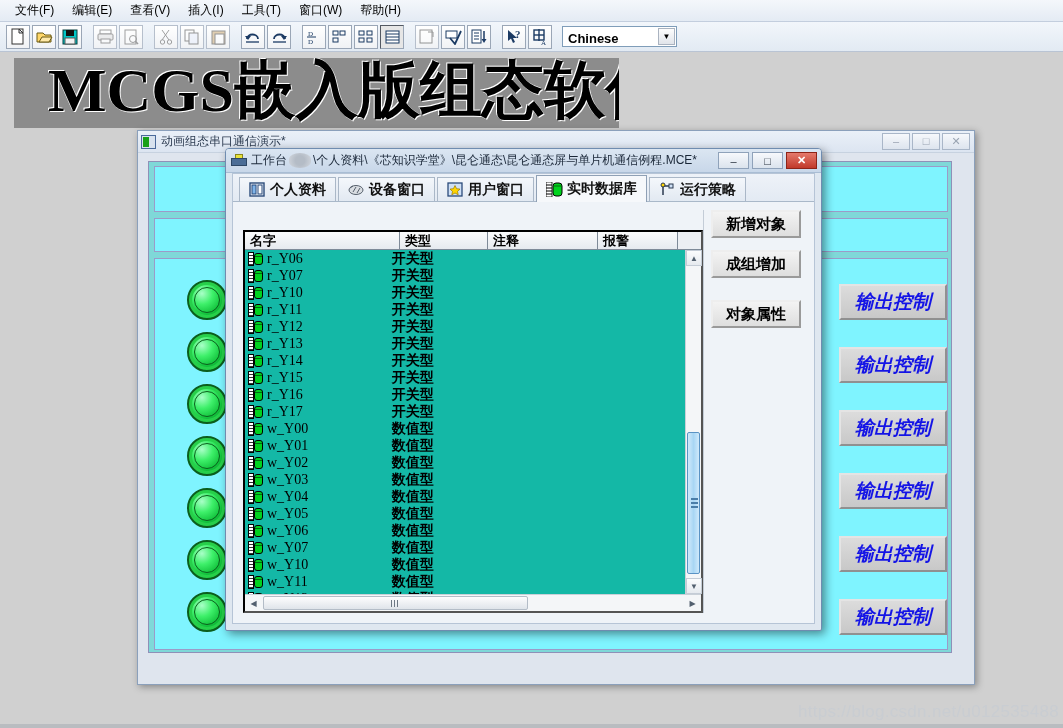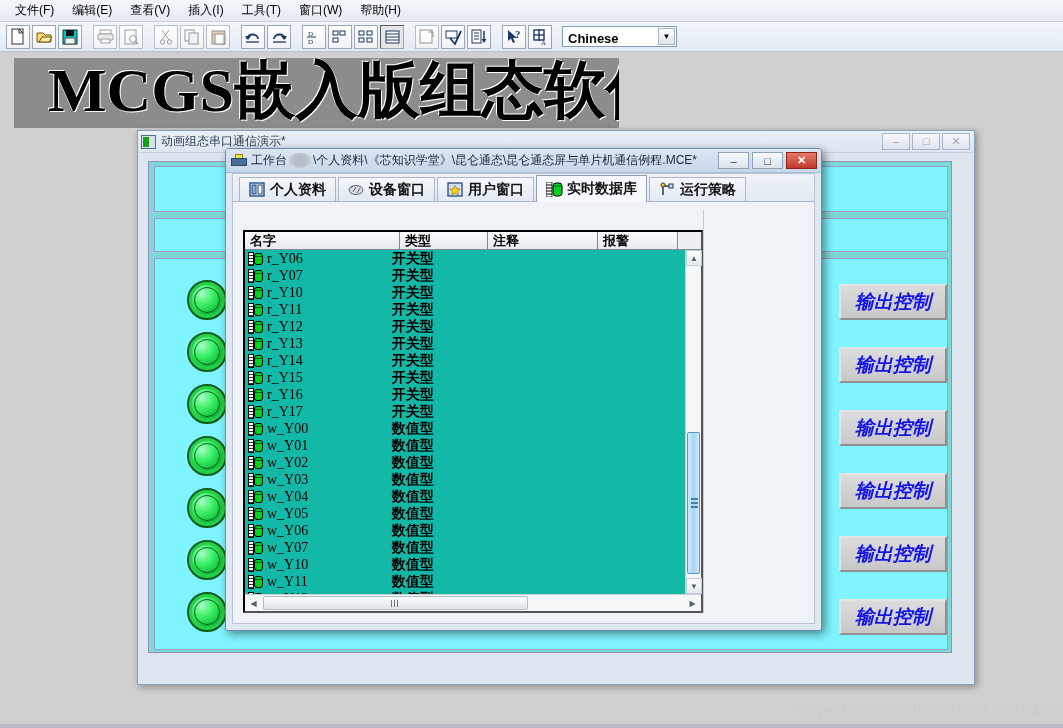--- a/index.html
+++ b/index.html
@@ -871,20 +871,25 @@
               <div class="sb-arrow" style="border:none;background:transparent;width:17px;">◀</div>
               <div class="thumb">
                   <span class="grip"></span>
                 </div>
               <div class="sb-arrow" style="border:none;background:transparent;width:17px;position:absolute;right:0;">▶</div>
             </div>
           </div>
 
           <div class="btn-sep"></div>
 
+          <div class="btncol">
+            <div class="wbbtn">新增对象</div>
+            <div class="wbbtn">成组增加</div>
+            <div class="wbbtn gap">对象属性</div>
+          </div>
 
         </div>
       </div>
     </div>
 
     <div class="watermark">https://blog.csdn.net/u012535488</div>
     <div class="statusbar"></div>
   </div>
 </div>
 

